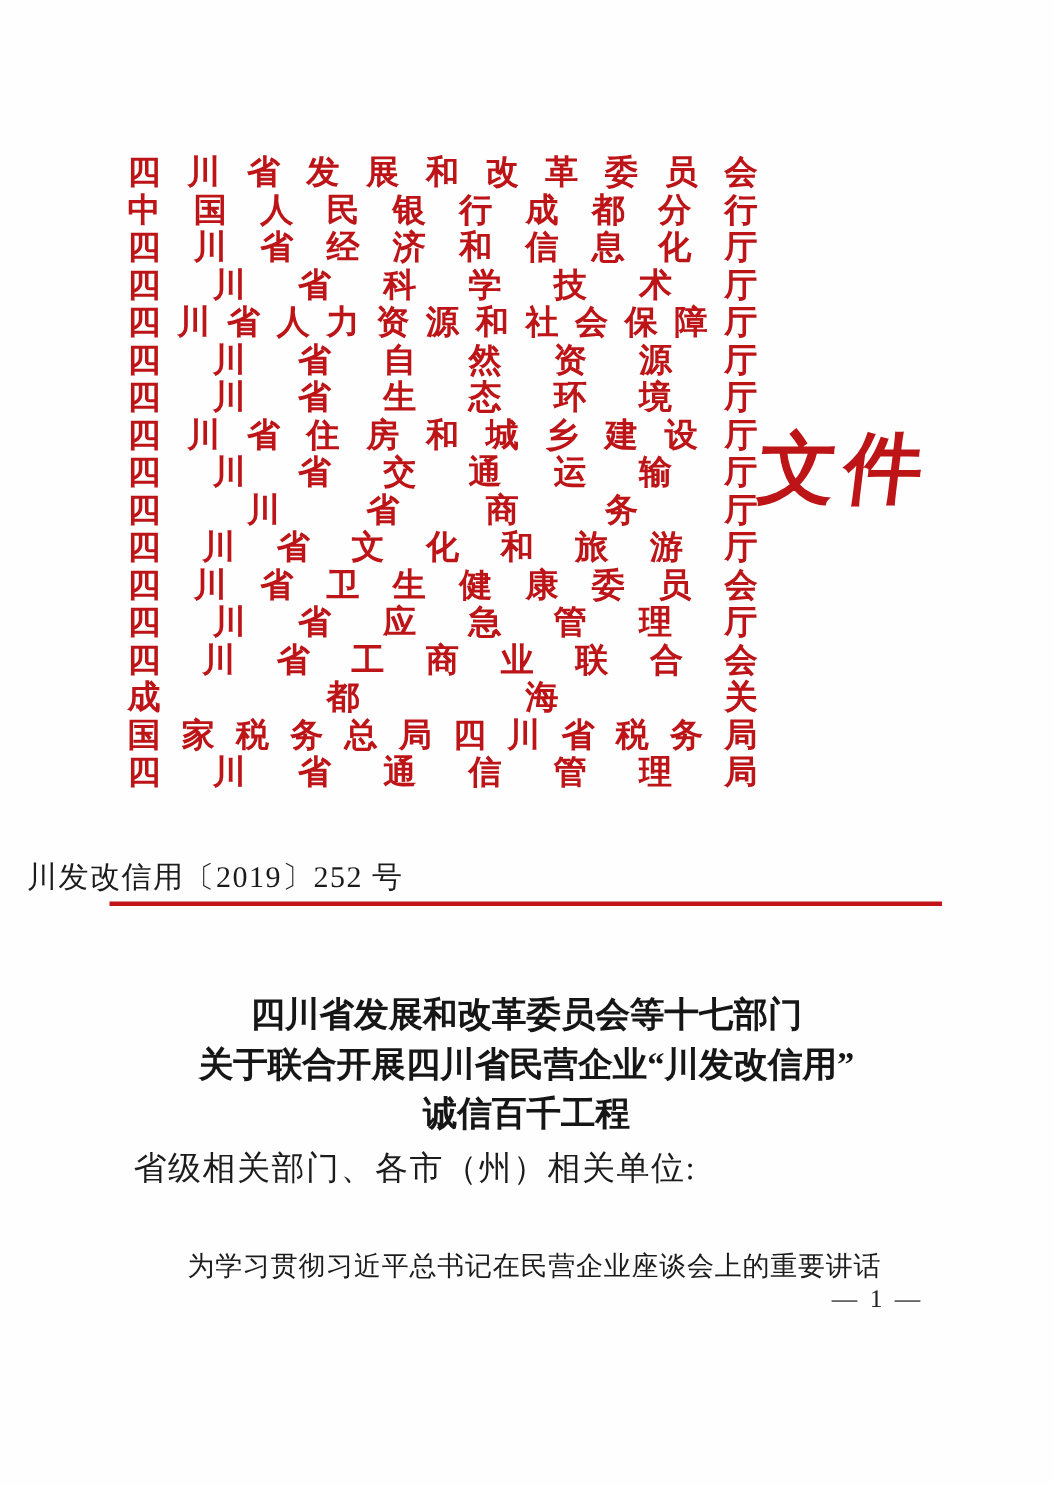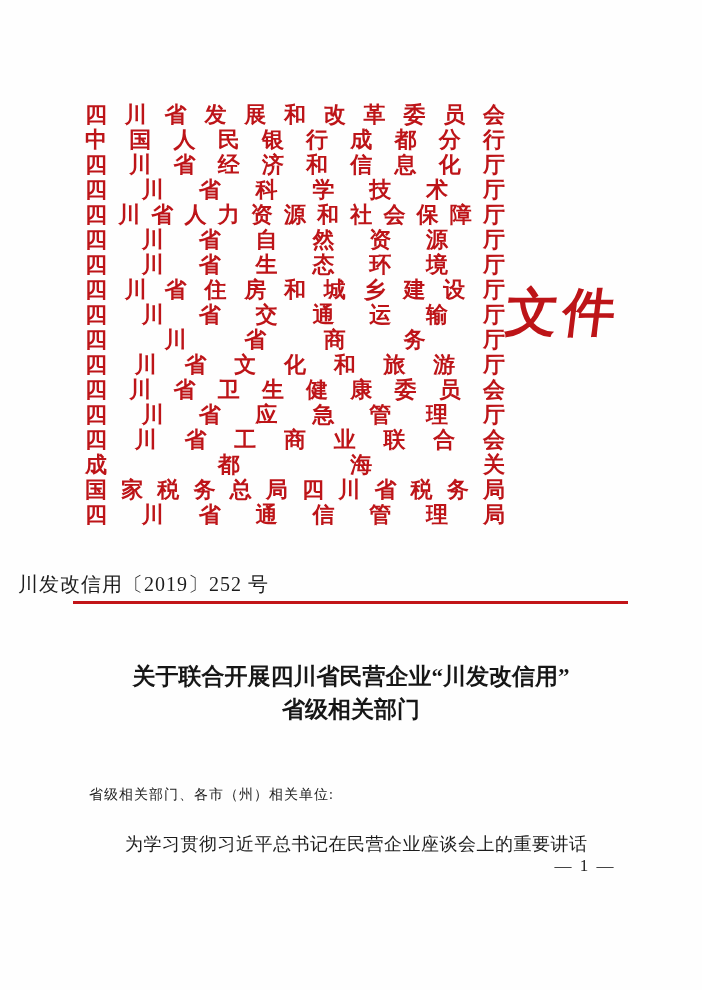--- a/index.html
+++ b/index.html
@@ -76,22 +76,22 @@
     text-align: center;
     font-size: 23px;
     font-weight: 700;
     color: #161616;
     line-height: 33px;
   }
   
   .salutation {
     position: absolute;
     left: 89px;
-    top: 786px;
-    font-size: 14px;
+    top: 764px;
+    font-size: 22px;
     color: #1c1c1c;
     letter-spacing: 1px;
     white-space: nowrap;
   }
   .paragraph {
     position: absolute;
     left: 125px;
     top: 832px;
     font-size: 18px;
     color: #1c1c1c;
@@ -305,22 +305,23 @@
       </div>
   </div>
 
   <div class="wenjian">文件</div>
 
   <div class="doc-number">川发改信用〔2019〕252 号</div>
 
   <div class="red-rule"></div>
 
   <div class="title">
+    <div>四川省发展和改革委员会等十七部门</div>
     <div>关于联合开展四川省民营企业“川发改信用”</div>
-    <div>省级相关部门</div>
+    <div>诚信百千工程</div>
   </div>
 
   <div class="salutation">省级相关部门、各市（州）相关单位:</div>
 
   <div class="paragraph">为学习贯彻习近平总书记在民营企业座谈会上的重要讲话</div>
 
   <div class="page-number">— 1 —</div>
 
 </div>
 

